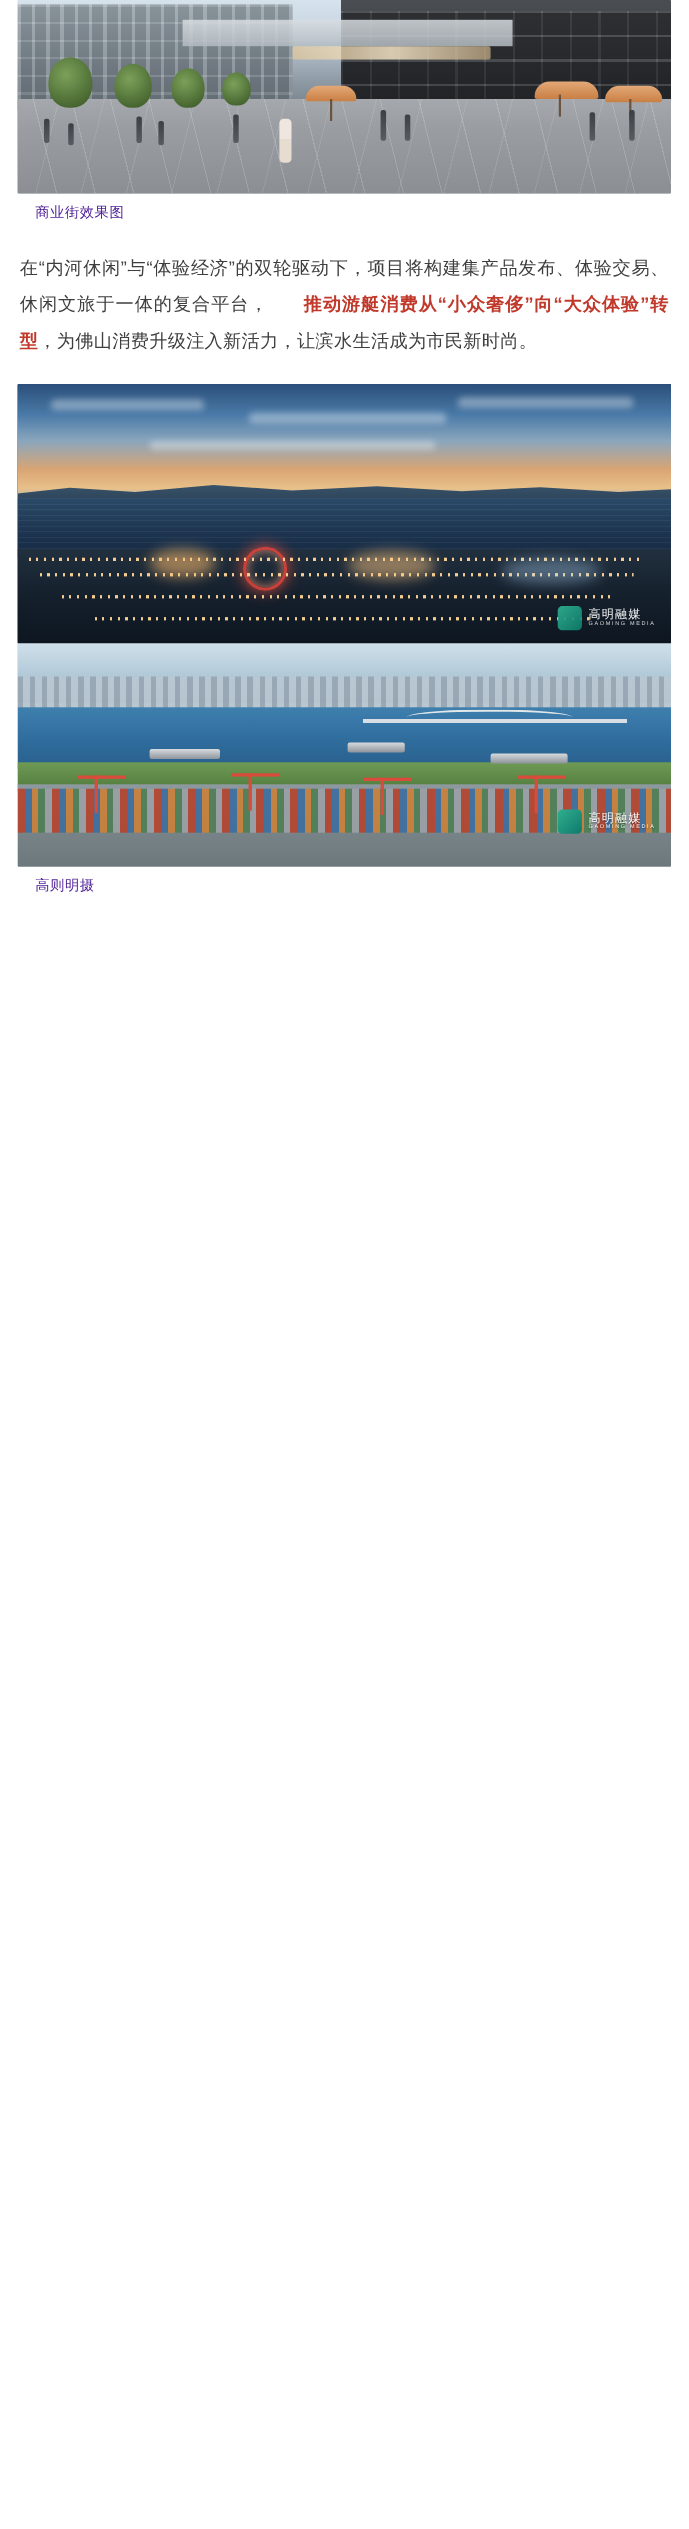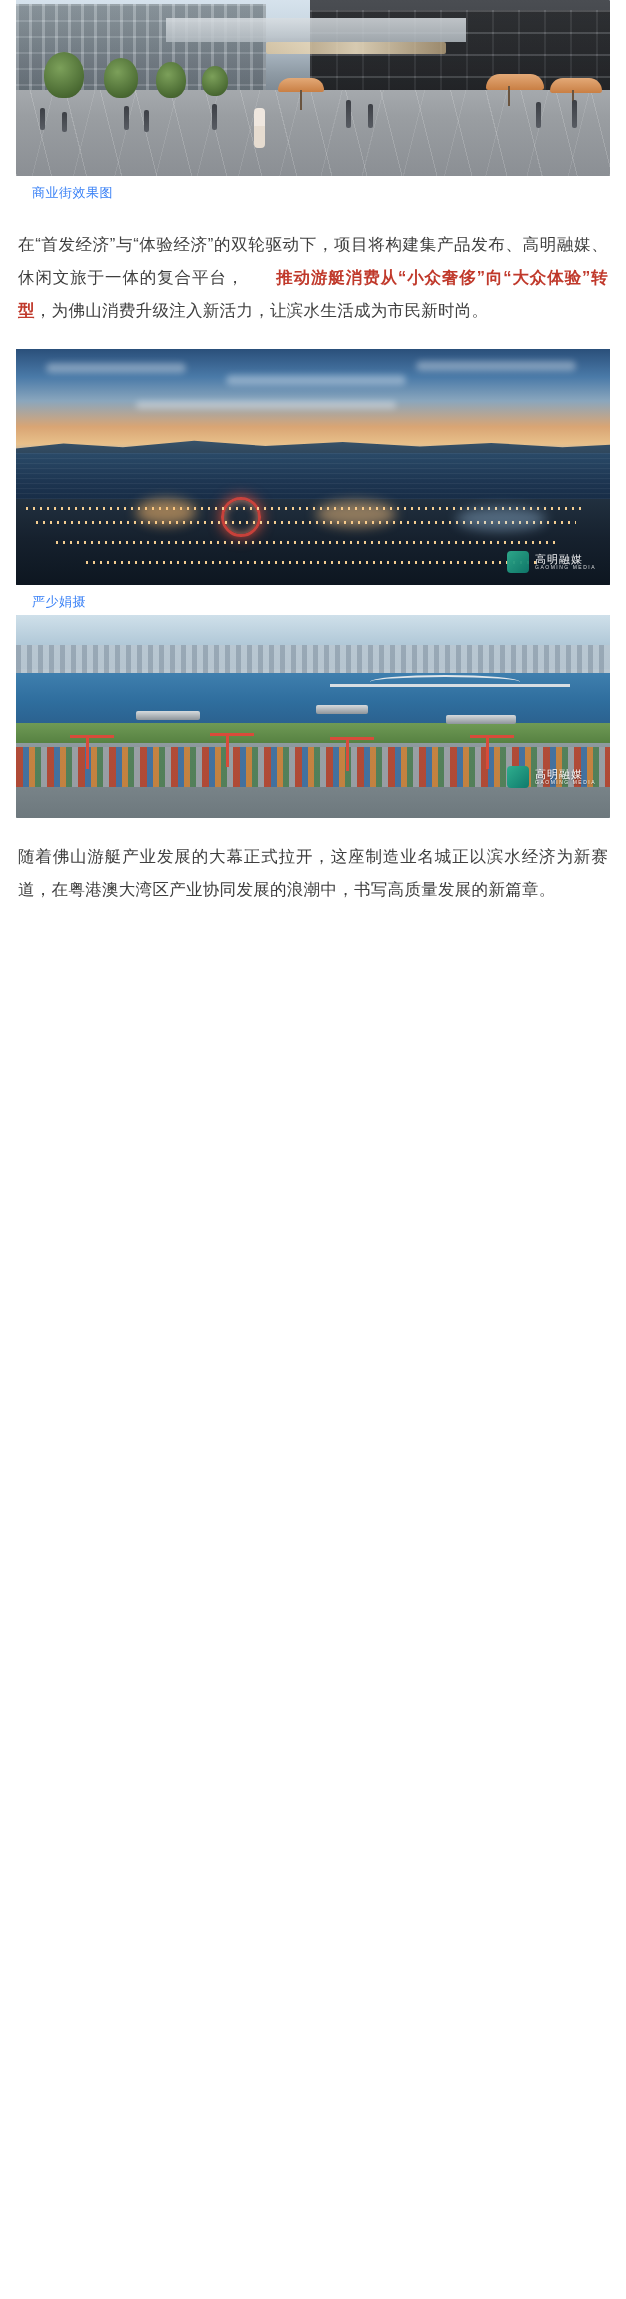--- a/index.html
+++ b/index.html
@@ -24,21 +24,21 @@
   }
   .figure-img {
     position: relative;
     width: 594px;
     overflow: hidden;
     display: block;
     border-radius: 1px;
   }
   .caption {
     font-size: 13px;
-    color: #3b82f6;
+    color: #4c1d95;
     padding: 8px 16px 4px 16px;
     letter-spacing: 0.5px;
   }
   p.para {
     font-size: 16.5px;
     line-height: 2.0;
     color: #3e3e3e;
     margin: 22px 18px 22px 18px;
     text-align: justify;
     letter-spacing: 0.3px;
@@ -261,21 +261,21 @@
       <div class="person" style="left:196px; top:104px; height:26px;"></div>
       <div class="person" style="left:330px; top:100px; height:28px;"></div>
       <div class="person" style="left:352px; top:104px; height:24px;"></div>
       <div class="person girl" style="left:238px; top:108px;"></div>
       <div class="person" style="left:520px; top:102px; height:26px;"></div>
       <div class="person" style="left:556px; top:100px; height:28px;"></div>
     </div>
     <figcaption class="caption">商业街效果图</figcaption>
   </figure>
 
-  <p class="para"><span>在“首发经济”与“体验经济”的双轮驱动下，项目将构建集产品发布、高明融媒、休闲文旅于一体的复合平台，</span><span class="hl">推动游艇消费从“小众奢侈”向“大众体验”转型</span><span>，为佛山消费升级注入新活力，让滨水生活成为市民新时尚。</span></p>
+  <p class="para"><span>在“内河休闲”与“体验经济”的双轮驱动下，项目将构建集产品发布、体验交易、休闲文旅于一体的复合平台，</span><span class="hl">推动游艇消费从“小众奢侈”向“大众体验”转型</span><span>，为佛山消费升级注入新活力，让滨水生活成为市民新时尚。</span></p>
 
 
   <figure class="figure">
     <div class="figure-img img2">
       <div class="sky2"></div>
       <div class="cloud" style="left:30px;  top:14px; width:140px;"></div>
       <div class="cloud" style="left:210px; top:26px; width:180px;"></div>
       <div class="cloud" style="left:400px; top:12px; width:160px;"></div>
       <div class="cloud" style="left:120px; top:52px; width:260px; height:8px;"></div>
       <div class="hills"></div>
@@ -291,21 +291,20 @@
 
       <div class="glow" style="left:120px; top:150px; width:60px; height:26px; background:rgba(255,190,110,.55);"></div>
       <div class="glow" style="left:300px; top:152px; width:80px; height:26px; background:rgba(255,200,130,.5);"></div>
       <div class="glow" style="left:440px; top:158px; width:90px; height:24px; background:rgba(180,220,255,.35);"></div>
 
       <div class="logo2">
         <span class="mark"></span>
         <span class="txt"><span>高明融媒</span><small>GAOMING MEDIA</small></span>
       </div>
     </div>
-    <figcaption class="caption">严少娟摄</figcaption>
   </figure>
 
 
 
   <figure class="figure">
     <div class="figure-img img3">
       <div class="sky3"></div>
       <div class="farcity"></div>
       <div class="river"></div>
       <div class="bridge"></div>
@@ -320,17 +319,17 @@
 
       <div class="ship" style="left:120px; top:96px;  width:64px;"></div>
       <div class="ship" style="left:300px; top:90px;  width:52px;"></div>
       <div class="ship" style="left:430px; top:100px; width:70px;"></div>
 
       <div class="logo3">
         <span class="mark"></span>
         <span class="txt"><span>高明融媒</span><small>GAOMING MEDIA</small></span>
       </div>
     </div>
+    <figcaption class="caption">高则明摄</figcaption>
   </figure>
 
-  <p class="para">随着佛山游艇产业发展的大幕正式拉开，这座制造业名城正以滨水经济为新赛道，在粤港澳大湾区产业协同发展的浪潮中，书写高质量发展的新篇章。</p>
 
 </div>
 
 </body></html>

